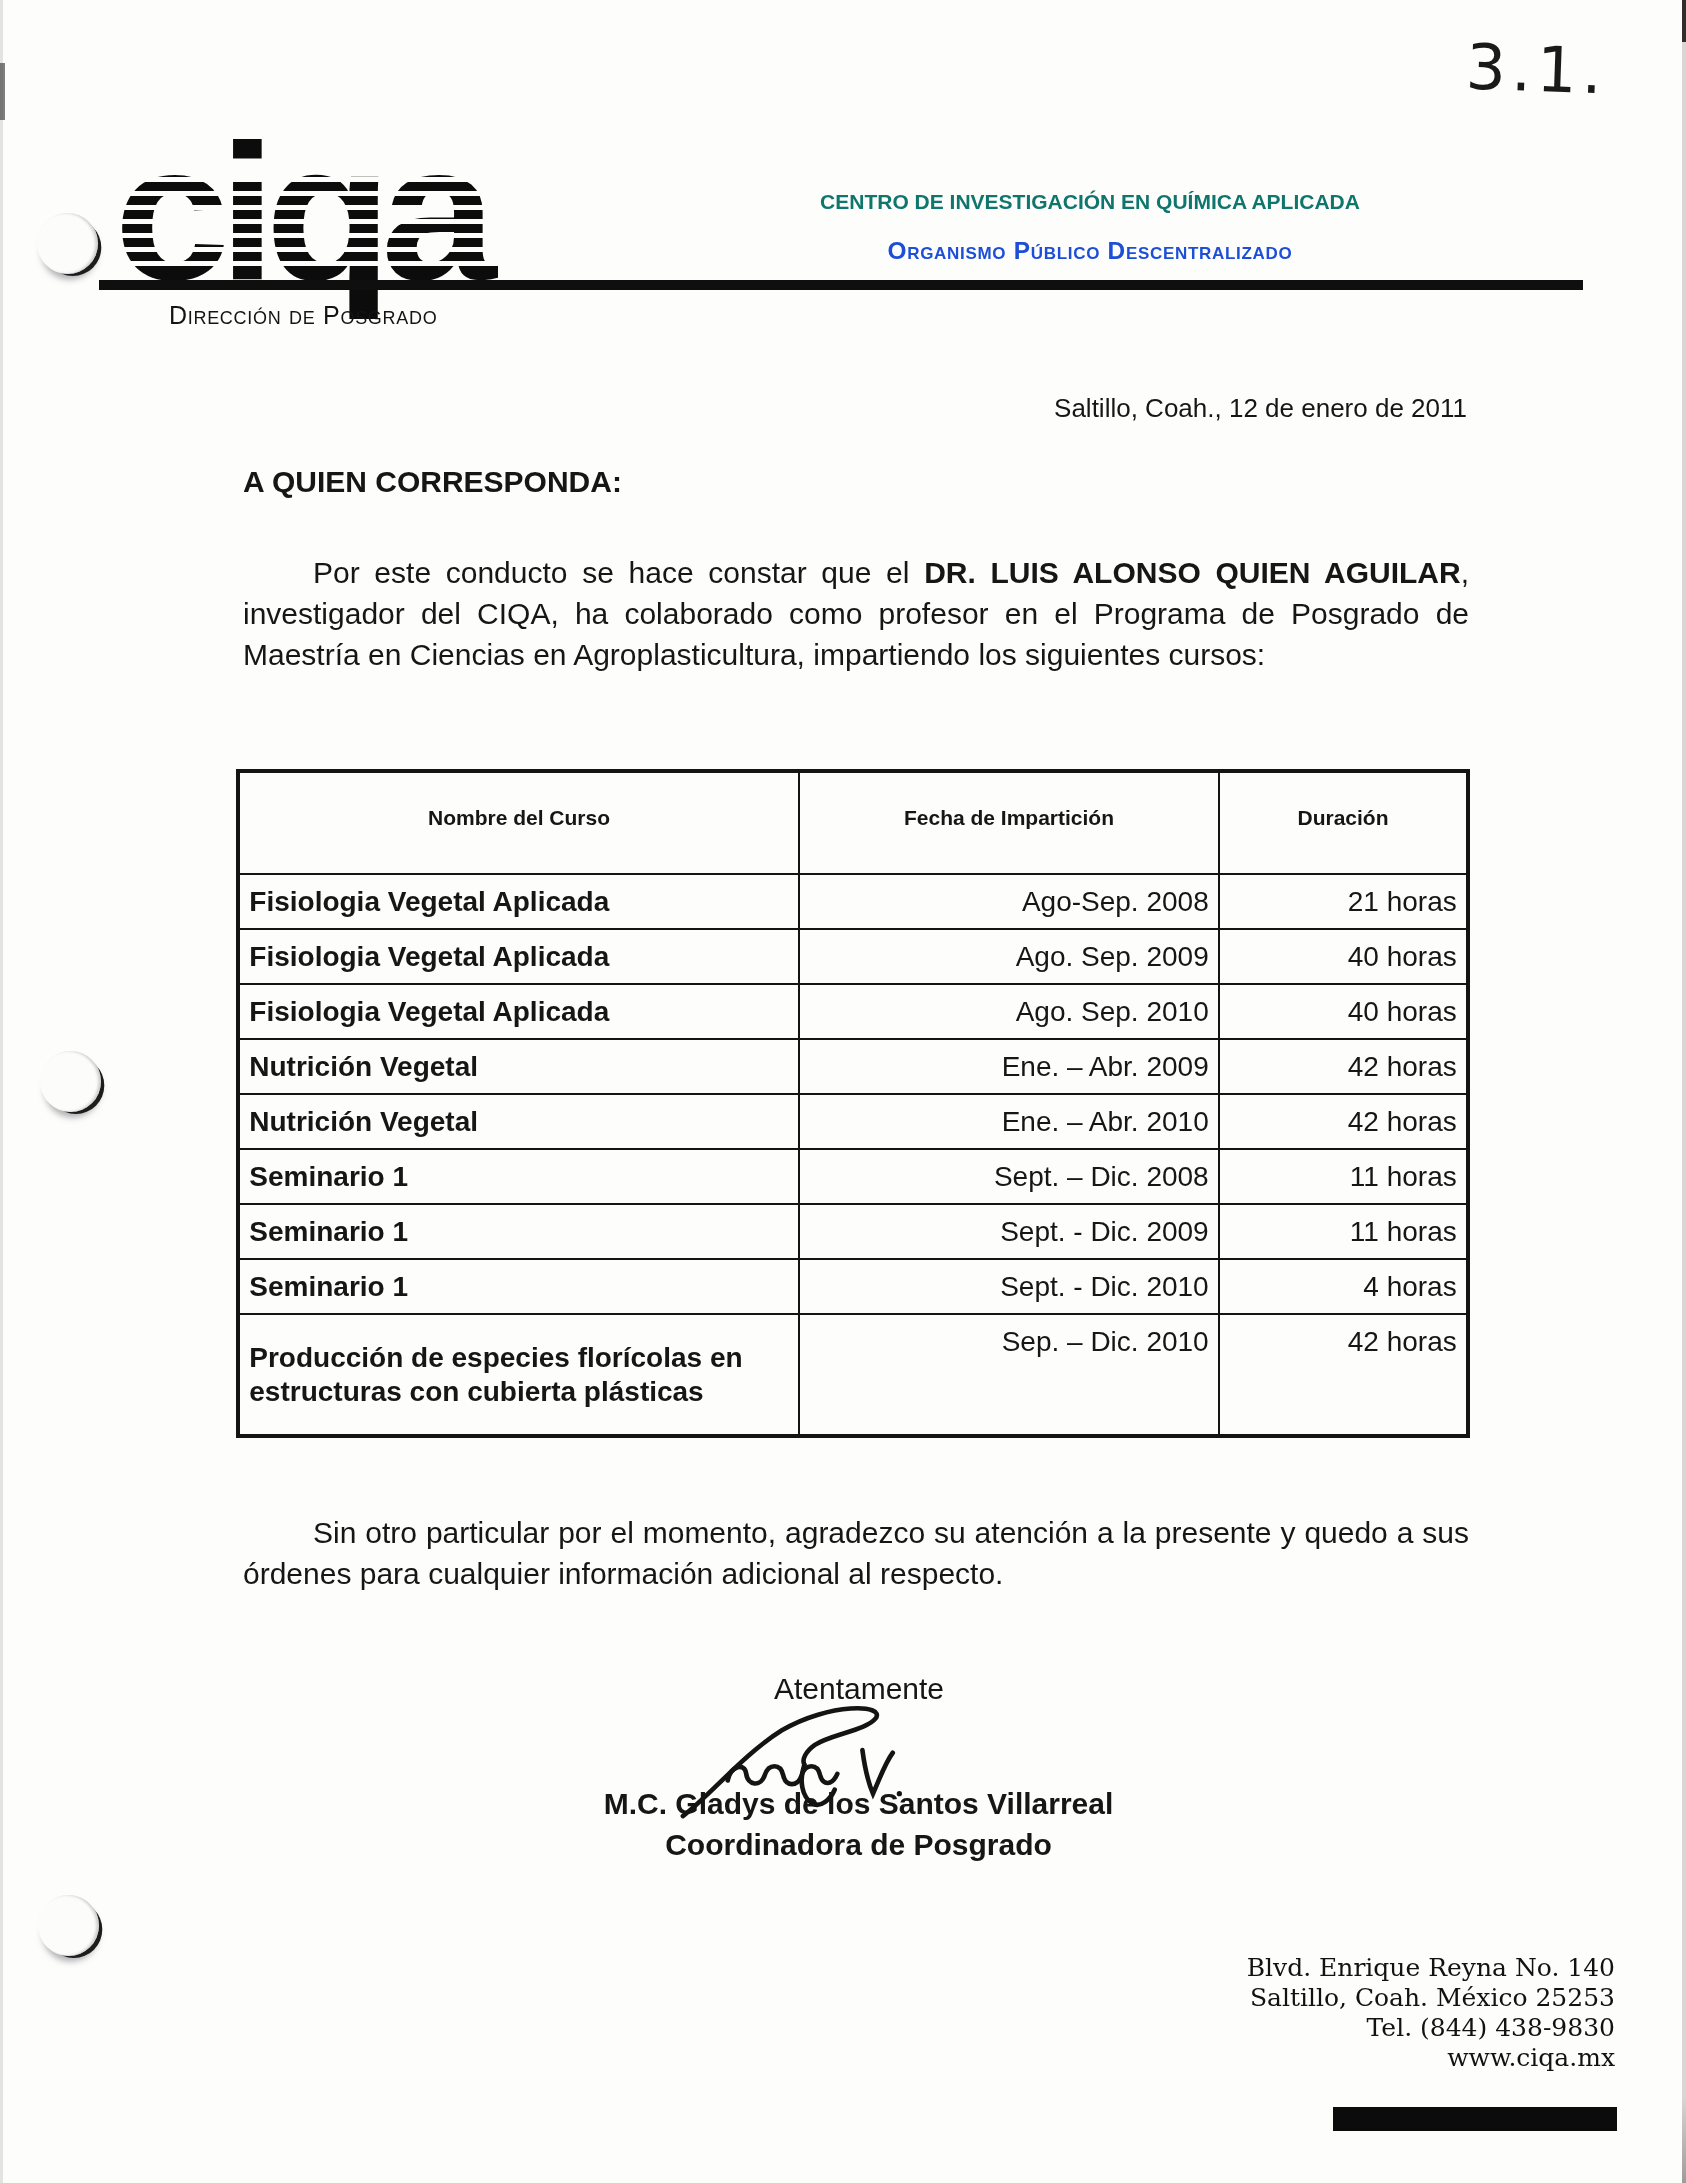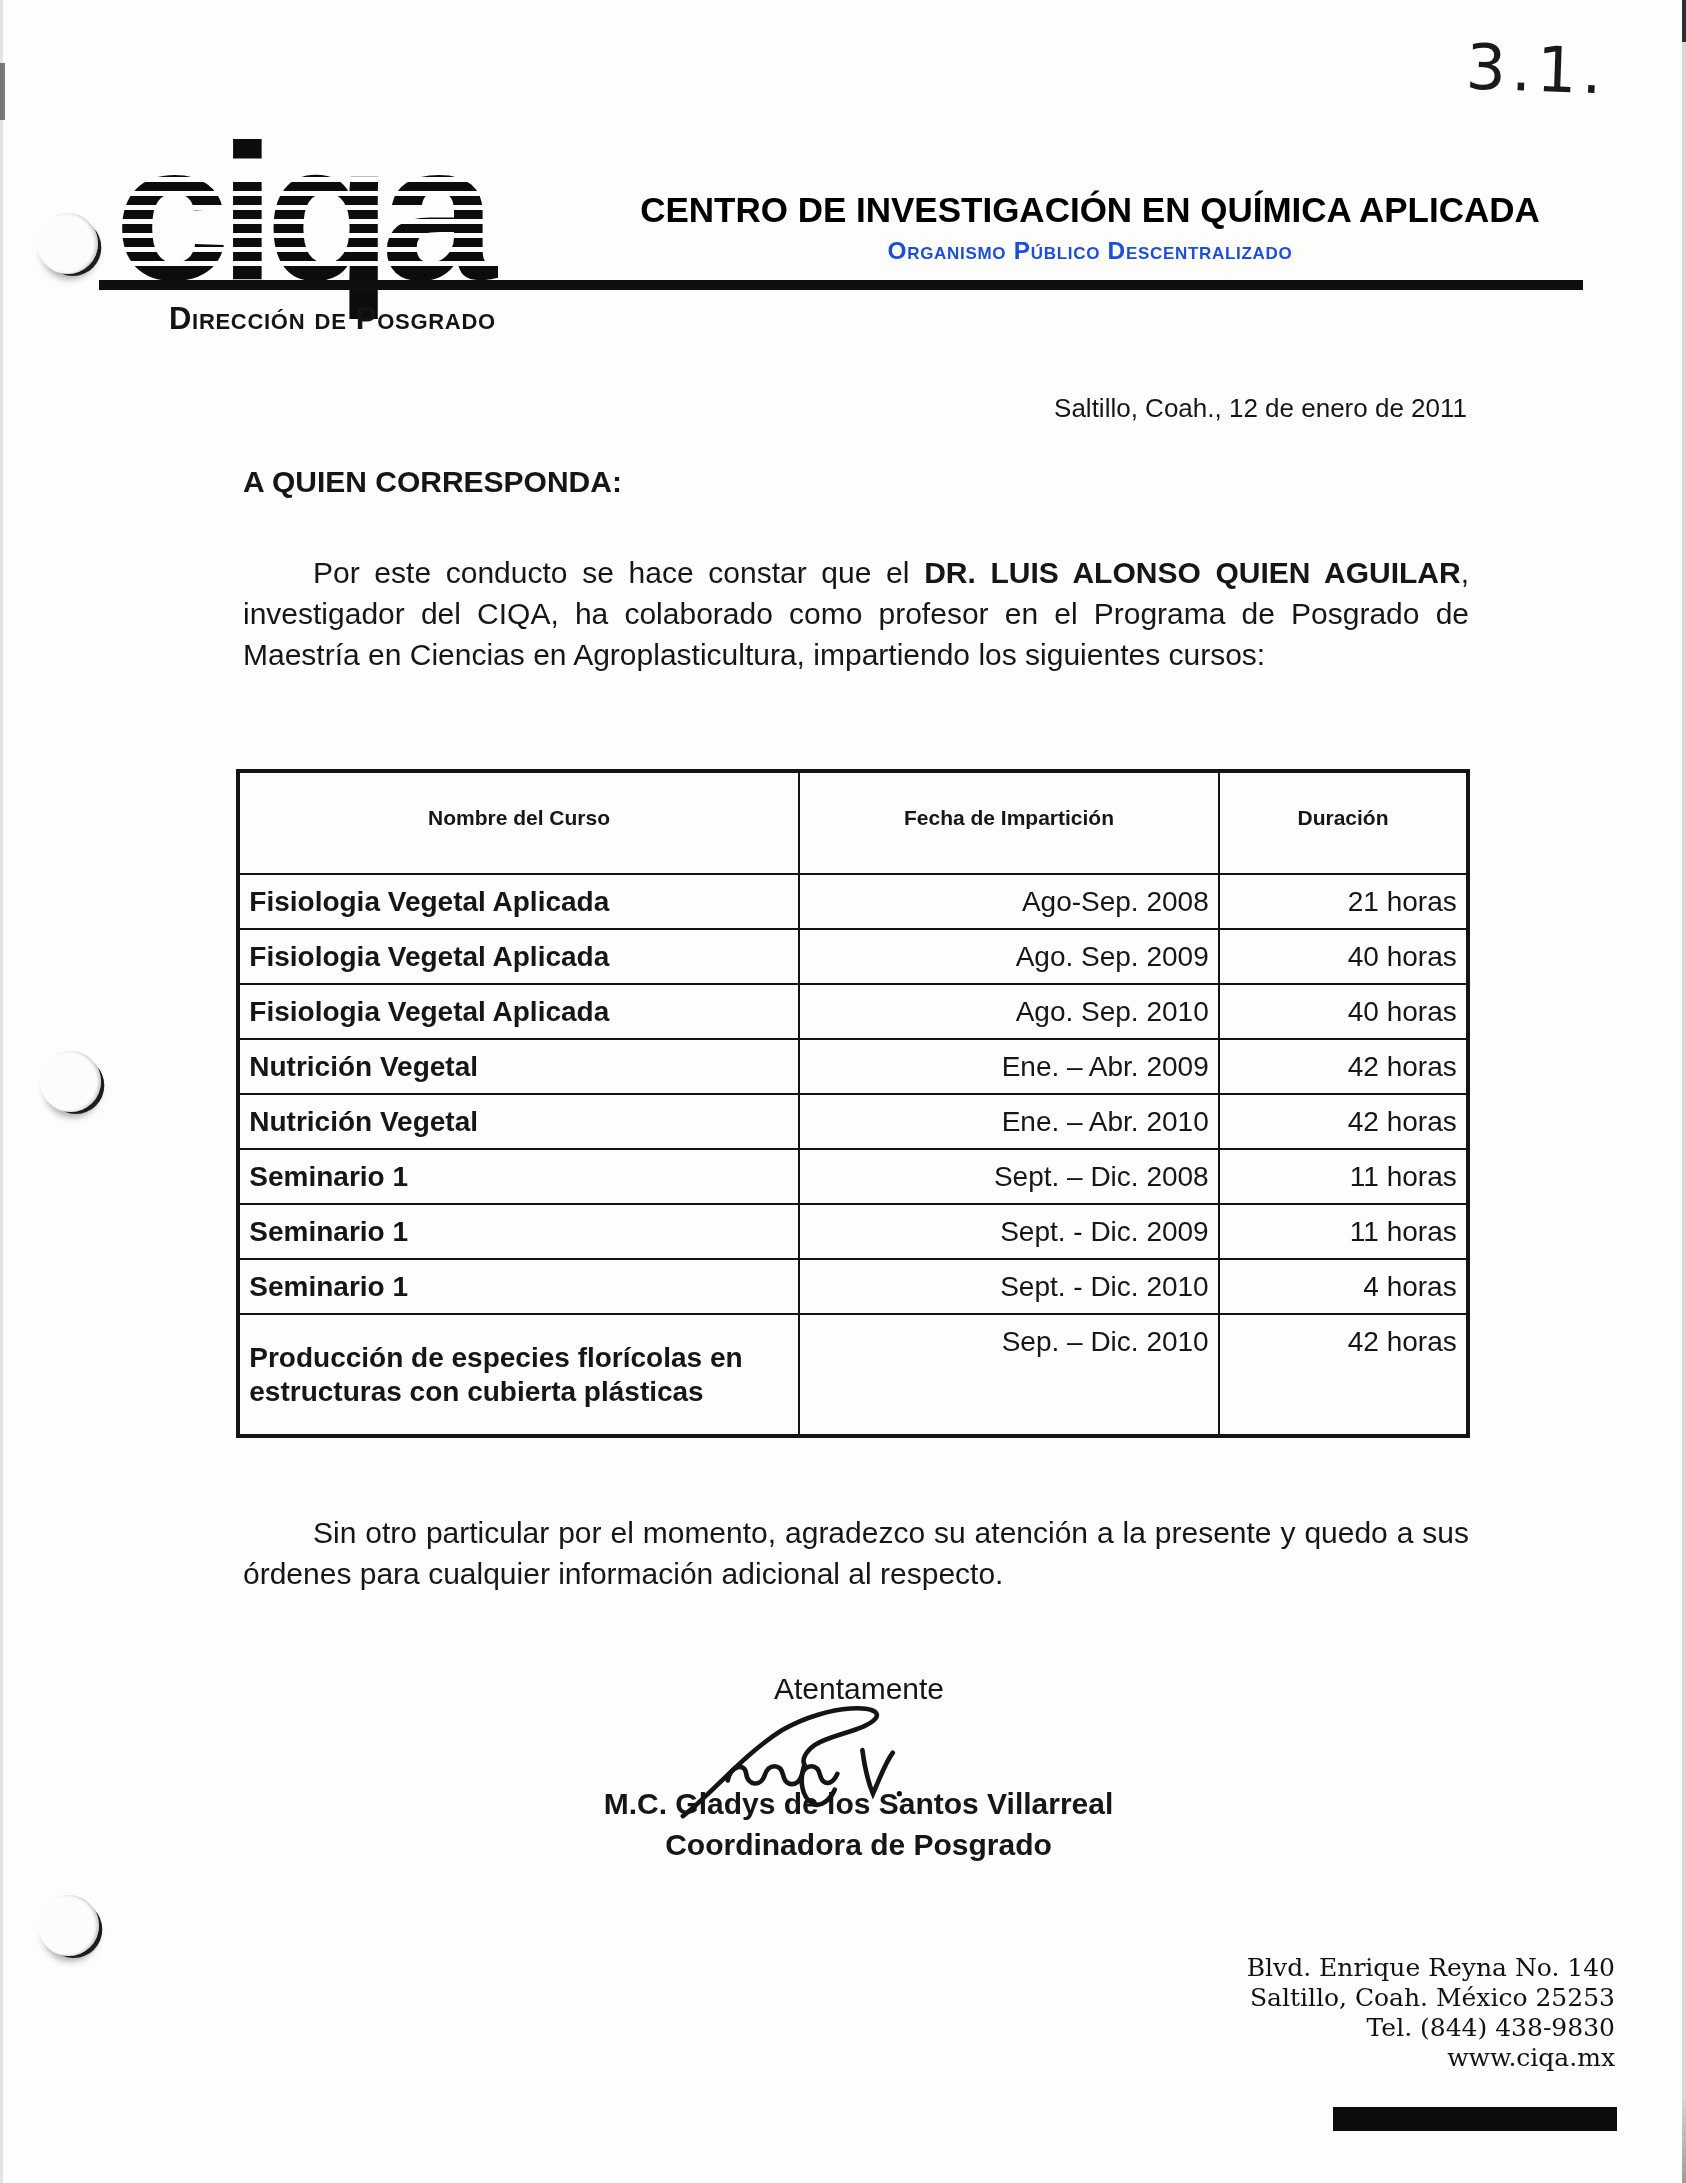--- a/index.html
+++ b/index.html
@@ -20,25 +20,25 @@
   
   .annotation{position:absolute;left:1466px;top:33px;font-family:"DejaVu Sans",sans-serif;
     font-size:63px;letter-spacing:5.3px;transform:rotate(2deg);color:#1a1a1a;}
   
   .logo{position:absolute;left:114px;top:154px;width:418px;height:114px;}
   .logo-text{position:absolute;left:0;top:-38px;font-size:193px;line-height:1;font-weight:bold;
     letter-spacing:-10.6px;transform:scaleX(1.08);transform-origin:left top;color:#0c0c0c;white-space:nowrap;}
   .logo-stripes{position:absolute;left:-8px;right:-8px;top:0;bottom:0;z-index:2;
     background:repeating-linear-gradient(to bottom,rgba(255,255,255,0) 0 8.6px,#fdfdfb 8.6px 14px);}
   .org-name{position:absolute;left:634px;top:190px;width:912px;text-align:center;
-    font-size:35px;font-weight:bold;color:#000000;}
+    font-size:21px;font-weight:bold;color:#0f766e;}
   .org-type{position:absolute;left:634px;top:237px;width:912px;text-align:center;
     font-size:24.4px;font-weight:bold;font-variant:small-caps;letter-spacing:0.7px;color:#1d4ed8;}
   .rule{position:absolute;left:99px;top:280px;width:1484px;height:10px;background:#0f0f0f;}
-  .department{position:absolute;left:169px;top:301px;font-size:31px;font-weight:bold;
+  .department{position:absolute;left:169px;top:301px;font-size:25px;font-weight:normal;
     font-variant:small-caps;letter-spacing:0.7px;color:#141414;}
   
   .dateline{position:absolute;left:243px;top:393px;width:1224px;text-align:right;font-size:26px;}
   .salutation{position:absolute;left:243px;top:465px;font-size:30px;font-weight:bold;}
   .body-par{position:absolute;left:243px;top:552px;width:1226px;font-size:30px;line-height:41px;
     text-align:justify;text-indent:70px;margin:0;}
   .closing-par{position:absolute;left:243px;top:1512px;width:1226px;font-size:30px;line-height:41px;
     text-align:justify;text-indent:70px;margin:0;}
   .valediction{position:absolute;left:661px;top:1672px;width:396px;text-align:center;font-size:30px;}
   .signature{position:absolute;left:664px;top:1696px;width:344px;height:132px;z-index:3;}

